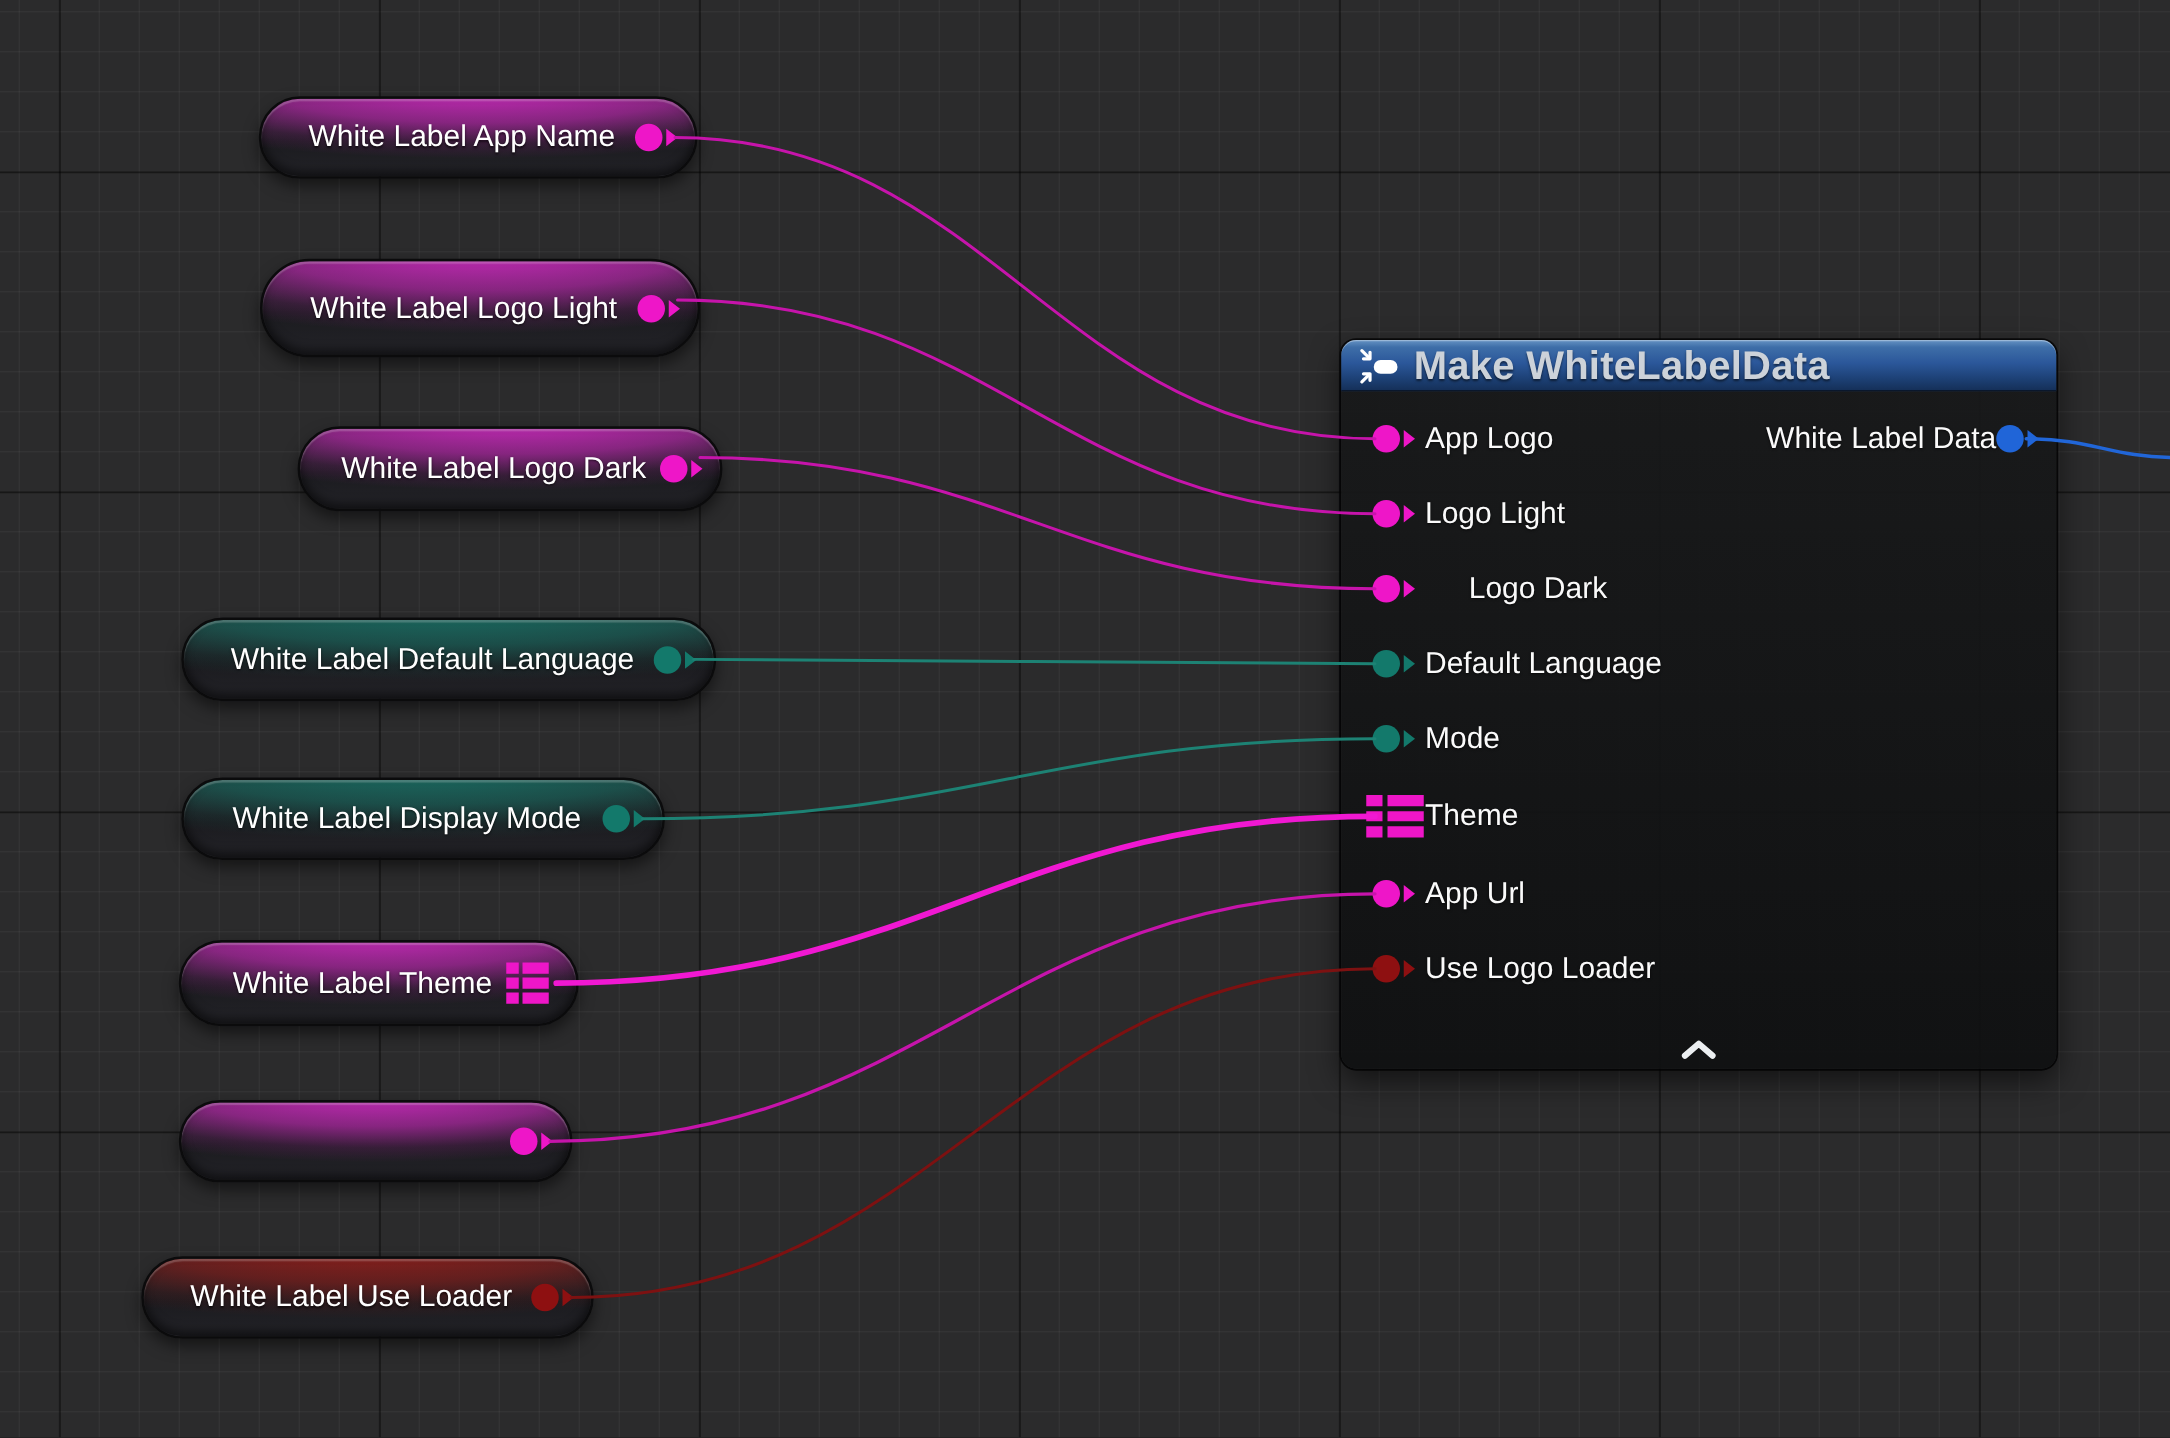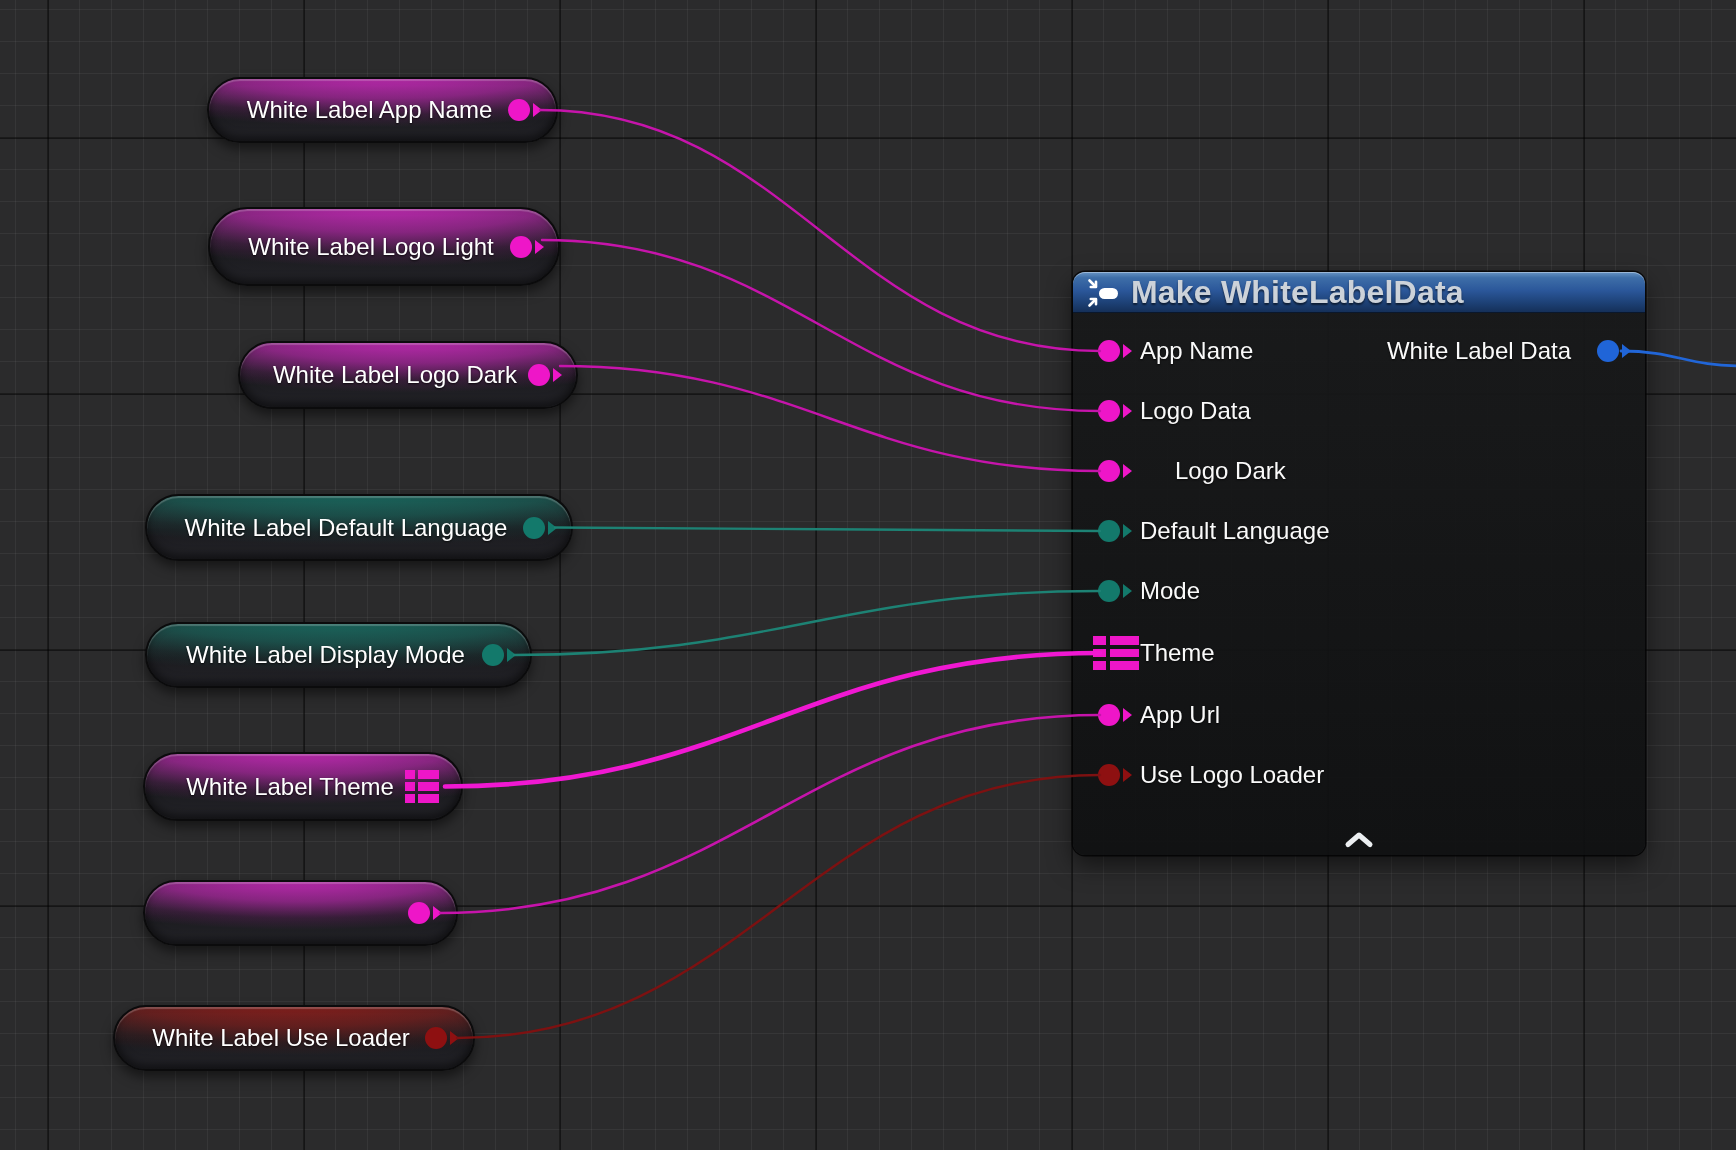--- a/index.html
+++ b/index.html
@@ -82,21 +82,21 @@
     white-space:nowrap;letter-spacing:0.2px;text-align:center;
   }
   .in-row{position:absolute;left:20px;height:34px;display:flex;align-items:center;}
   .pin-slot{position:relative;width:47px;height:34px;flex:0 0 auto;}
   .pin-slot .pin{left:5px;right:auto;}
   .pin-slot .struct-pin{left:0;right:auto;width:46px;grid-template-columns:13px 1fr;gap:4px;}
   .in-label,.out-label{
     font-size:24px;color:#fafafa;white-space:nowrap;
     text-shadow:0 1px 2px rgba(0,0,0,0.7);
   }
-  .out-row{position:absolute;right:26px;display:flex;align-items:center;gap:26px;height:34px;}
+  .out-row{position:absolute;right:26px;display:flex;align-items:center;gap:0;height:34px;}
   .pin-out{position:relative;width:22px;height:22px;border-radius:50%;background:var(--pin);flex:0 0 auto;}
   .pin-out::after{
     content:"";position:absolute;left:25px;top:50%;transform:translateY(-50%);
     width:0;height:0;
     border-left:9px solid var(--pin);
     border-top:7px solid transparent;border-bottom:7px solid transparent;
   }
   .collapse-btn{position:absolute;left:50%;transform:translateX(-50%);bottom:6px;width:30px;height:18px;cursor:pointer;}
 
   #wire-layer{position:absolute;left:0;top:0;z-index:5;pointer-events:none;}
@@ -117,27 +117,27 @@
           <path d="M2.5 27.5 L8.5 21.5" stroke="#ffffff" stroke-width="2.6" stroke-linecap="round"></path>
           <path d="M9 21 L9 26.2 M9 21 L3.8 21" stroke="#ffffff" stroke-width="2.6" stroke-linecap="round"></path>
         </svg>
         <span class="node-title">Make WhiteLabelData</span>
       </div>
       <div id="make-rows">
           <div class="in-row" style="top: 62px; --pin: #ee16c8;">
             <span class="pin-slot">
               <span class="pin"></span>
             </span>
-            <span class="in-label">App Name</span>
+            <span class="in-label">App Logo</span>
           </div>
           <div class="in-row" style="top: 122px; --pin: #ee16c8;">
             <span class="pin-slot">
               <span class="pin"></span>
             </span>
-            <span class="in-label">Logo Data</span>
+            <span class="in-label">Logo Light</span>
           </div>
           <div class="in-row" style="top: 182px; gap: 35px; --pin: #ee16c8;">
             <span class="pin-slot">
               <span class="pin"></span>
             </span>
             <span class="in-label">Logo Dark</span>
           </div>
           <div class="in-row" style="top: 242px; --pin: #13796b;">
             <span class="pin-slot">
               <span class="pin"></span>

